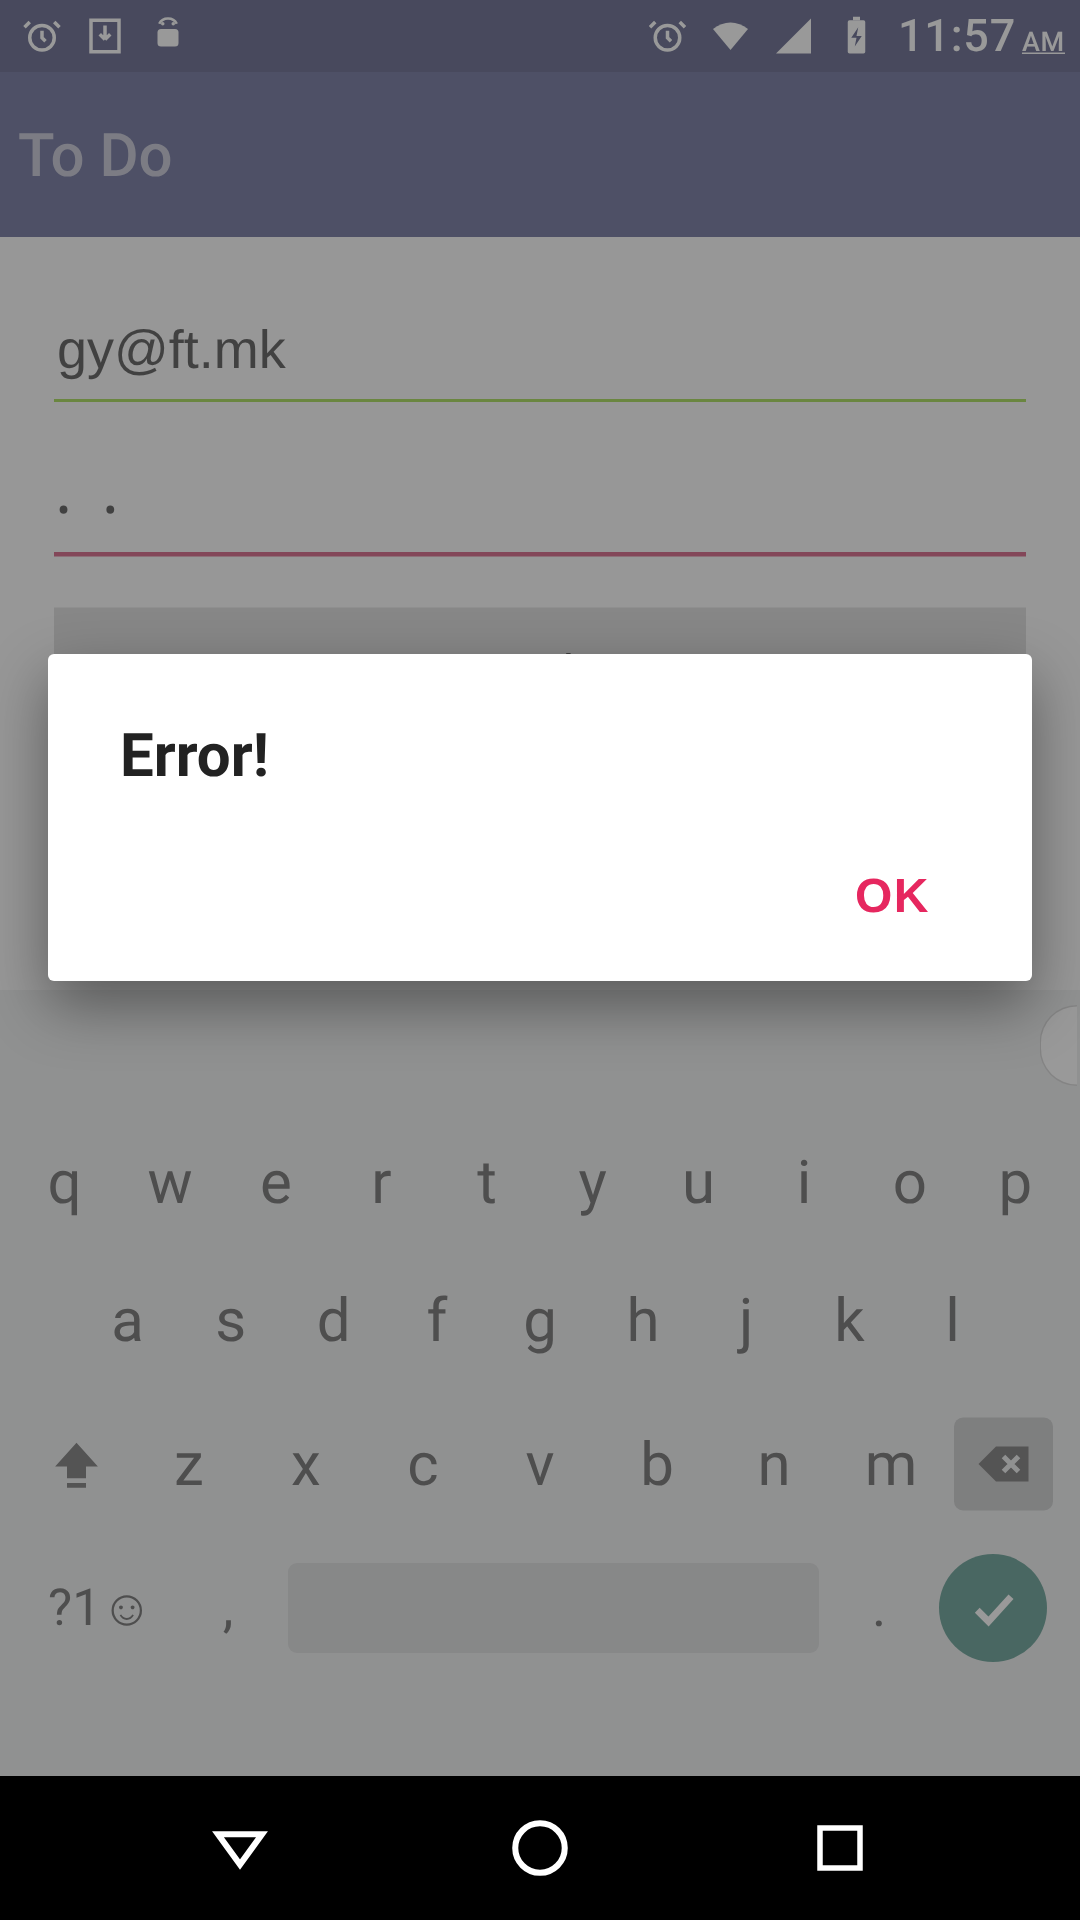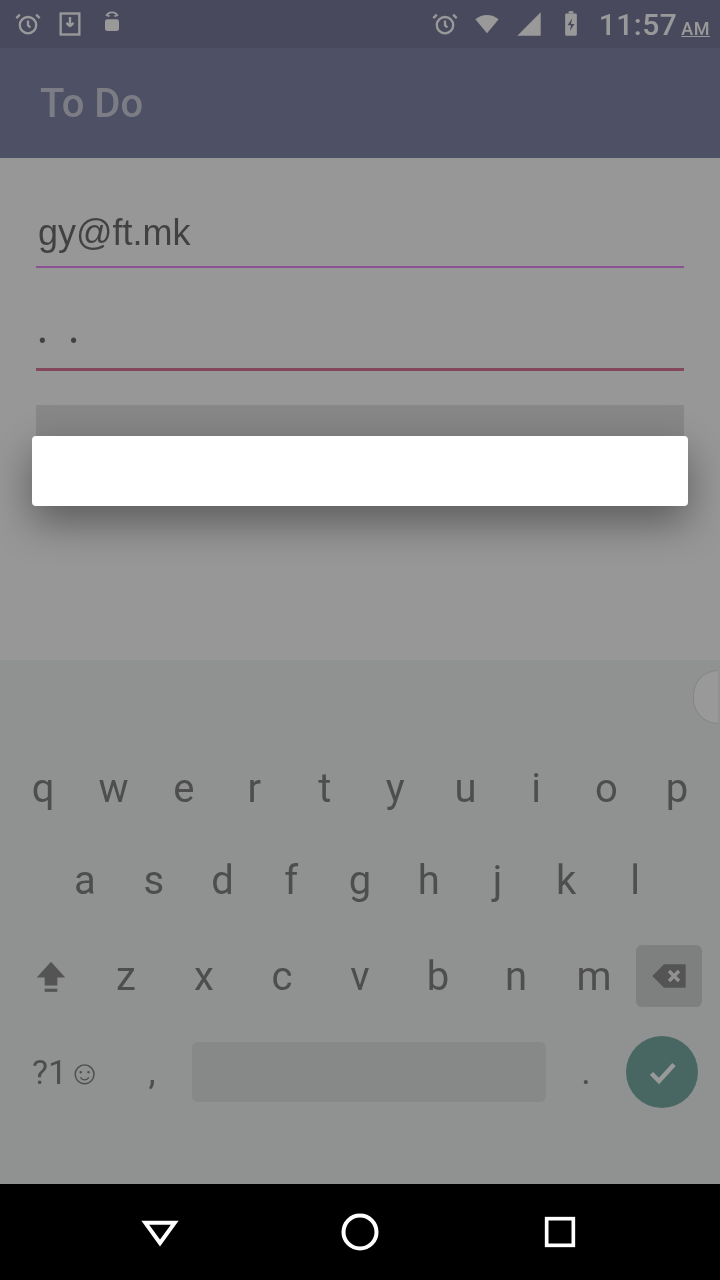--- a/index.html
+++ b/index.html
@@ -14,28 +14,28 @@
   }
   .status-left, .status-right { display: flex; align-items: center; gap: 14px; }
   .sb-icon { width: 28px; height: 28px; display:inline-flex; align-items:center; justify-content:center; }
   .sb-icon svg { width: 100%; height: 100%; }
   .sb-time { font-weight: 500; font-size: 30px; letter-spacing: 0.5px; display:flex; align-items: baseline; gap:4px;}
   .sb-ampm { font-size: 18px; text-decoration: underline; }
 
   
   .app-bar {
     height: 110px; background: #3a3f79; color: #b2b4c8;
-    display: flex; align-items: center; padding: 0 40px;
+    display: flex; align-items: center; padding: 0 12px;
   }
   .app-title { font-size: 40px; font-weight: 500; }
 
   
   .content { padding: 40px 36px 0 36px; }
   .field {
-    border: none; border-bottom: 2px solid #d946ef; background: transparent;
+    border: none; border-bottom: 2px solid #84cc16; background: transparent;
     width: 100%; font-size: 36px; color: #1a1a1a; padding: 14px 2px 12px 2px;
     outline: none;
   }
   .field.accent { border-bottom: 3px solid #c62858; margin-top: 44px; }
   .pw-dots { letter-spacing: 8px; font-size: 26px; }
   .login-btn {
     width: 100%; margin-top: 34px; height: 88px;
     background: #cfcfcf; color: #111; font-size: 34px; font-weight: 500;
     border: none;
   }
@@ -230,13 +230,17 @@
   <div class="nav-btn">
     <svg viewBox="0 0 24 24" width="40" height="40" fill="none" stroke="#fff" stroke-width="2.2">
         <rect x="4" y="4" width="16" height="16"></rect>
       </svg>
   </div>
 </div>
 
 <div class="scrim"></div>
 
 <div class="dialog">
+  <div class="dlg-title">Error!</div>
+  <div class="dlg-actions">
+    <button class="dlg-ok">OK</button>
+  </div>
 </div>
 
 </body></html>

